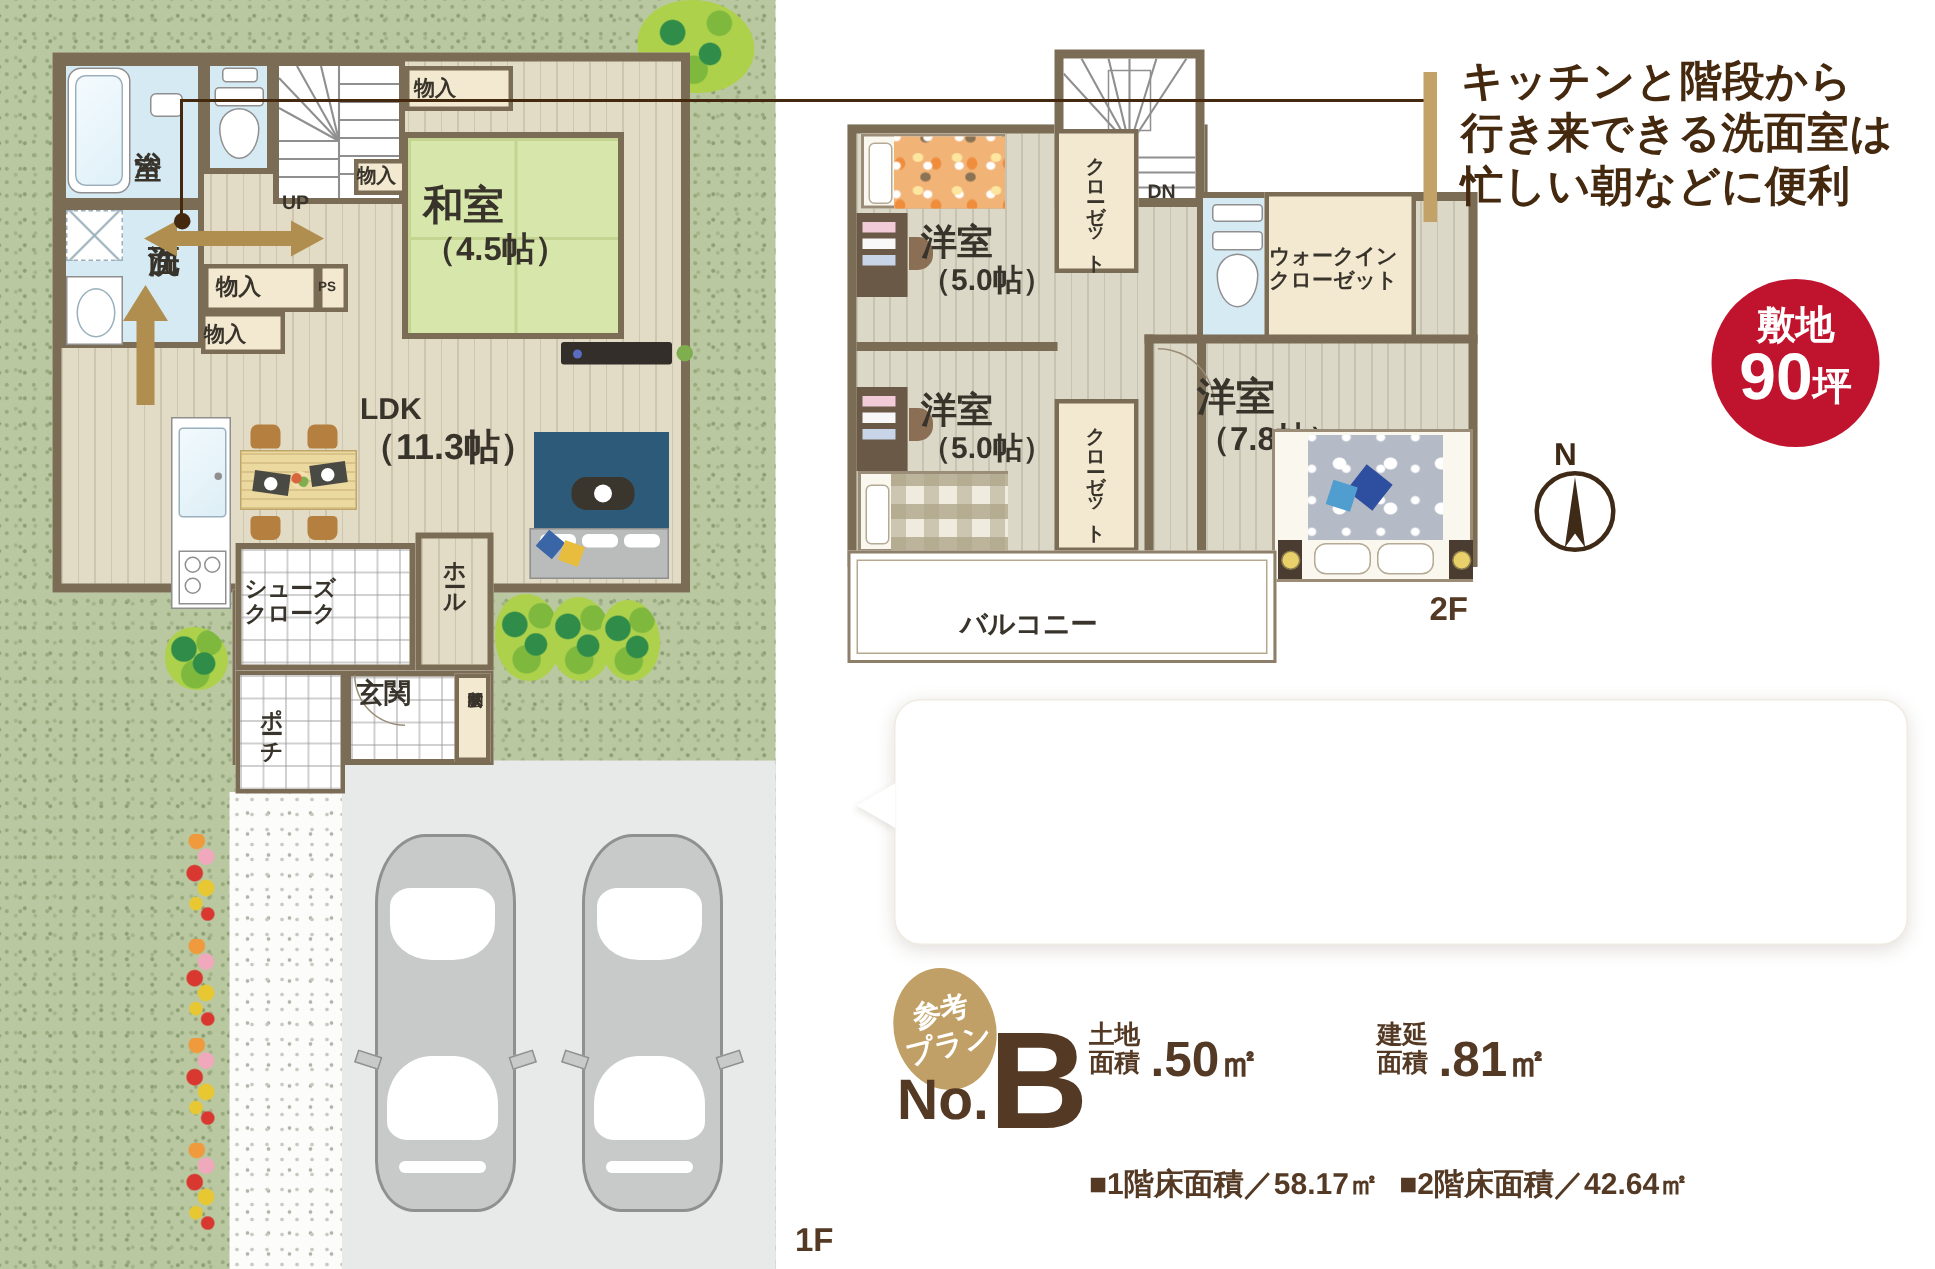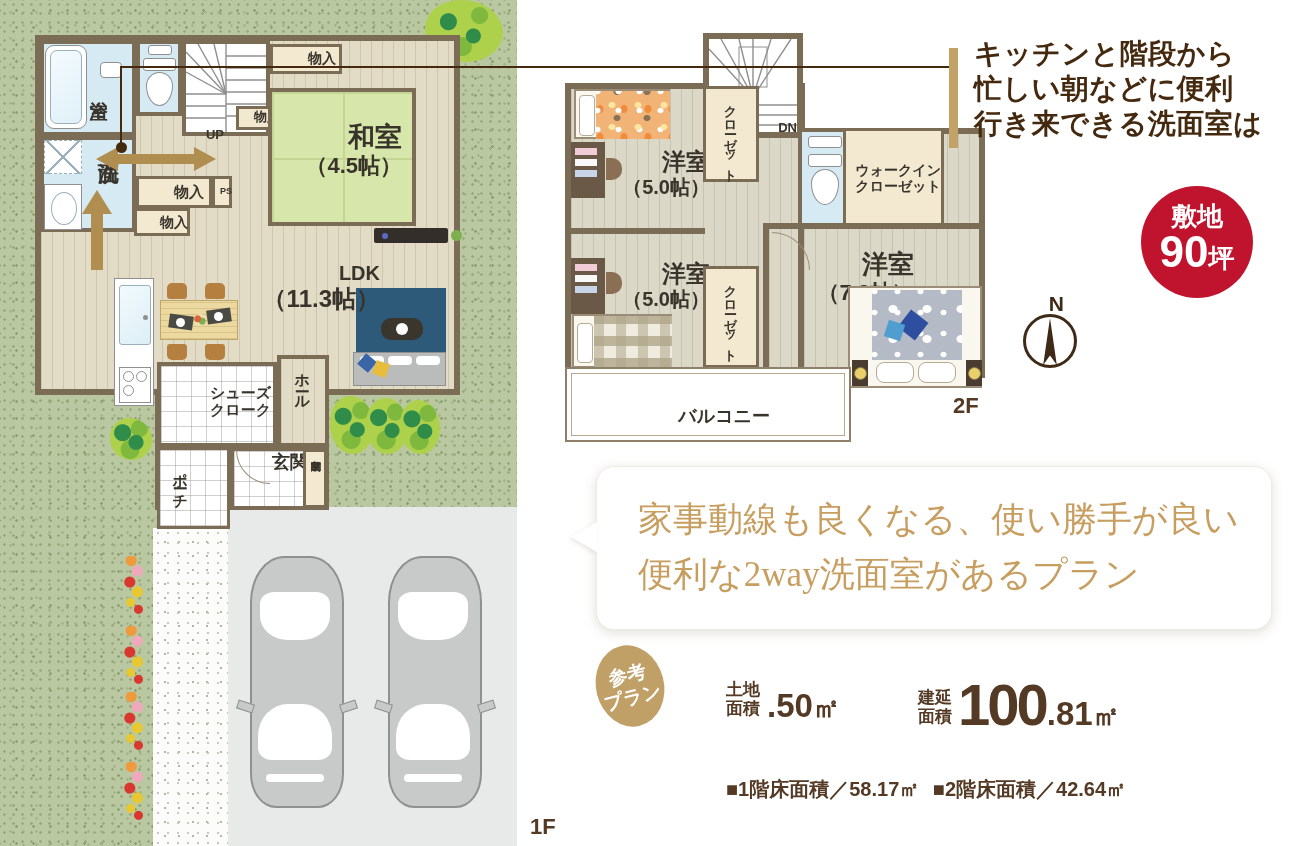--- a/index.html
+++ b/index.html
@@ -42,21 +42,21 @@
     background-image:linear-gradient(#c3d591 2px,transparent 2px),
                      linear-gradient(90deg,#c3d591 2px,transparent 2px);
     background-size:71px 66px;}
   .wet{background:#d6eaf4;}
   .tile{background-color:#fff;
     background-image:linear-gradient(rgba(150,150,150,.45) 1px,transparent 1px),
                      linear-gradient(90deg,rgba(150,150,150,.45) 1px,transparent 1px);
     background-size:15px 15px;}
   .cream{background:#f3e9d1;box-sizing:border-box;border:3px solid #7b6c56;}
   .wall{background:#7b6c56;}
-  .lbl{color:#39342b;font-weight:bold;text-align:right;line-height:1.15;}
+  .lbl{color:#39342b;font-weight:bold;text-align:left;line-height:1.15;}
   .vert{writing-mode:vertical-rl;text-orientation:upright;letter-spacing:2px;}
   .fixture{background:#fff;border:1.5px solid #8f8f8f;box-sizing:border-box;}
   .xbox{background-image:linear-gradient(45deg,transparent 48.5%,#9ab0bc 48.5% 51.5%,transparent 51.5%),
       linear-gradient(-45deg,transparent 48.5%,#9ab0bc 48.5% 51.5%,transparent 51.5%);
       border:1.5px dashed #9ab0bc;box-sizing:border-box;background-color:#fff;}
   .arc{box-sizing:border-box;border-left:1.5px solid #9a8c76;border-bottom:1.5px solid #9a8c76;
        border-radius:0 0 0 100%;}
   
   .bedbase{background:#faf7ef;border:2px solid #9a8c76;box-sizing:border-box;}
   .pillow{background:#fff;border:1px solid #b5aa96;border-radius:4px;}
@@ -372,57 +372,56 @@
   <div class="abs" style="left:1023px;top:314px;width:54px;height:54px;border:3px solid #3f2a17;border-radius:50%;box-sizing:border-box;"></div>
   <div class="abs" style="left:1040px;top:318px;width:20px;height:47px;background:#3f2a17;clip-path:polygon(50% 0,16% 100%,50% 80%,84% 100%);"></div>
 
   <div class="abs" style="left:116px;top:142px;width:11px;height:11px;border-radius:50%;background:#44290f;"></div>
   <div class="abs" style="left:120px;top:66px;width:2px;height:82px;background:#44290f;"></div>
   <div class="abs" style="left:120px;top:66px;width:830px;height:2px;background:#44290f;"></div>
 
   <div class="abs" style="left:949px;top:48px;width:9px;height:100px;background:#c2a267;"></div>
   <div class="abs" style="left:974px;top:36px;">
     <div class="ann-line">キッチンと階段から</div>
+    <div class="ann-line">行き来できる洗面室は</div>
     <div class="ann-line">忙しい朝などに便利</div>
-    <div class="ann-line">行き来できる洗面室は</div>
   </div>
 
   <div class="abs circle-badge" style="left:1141px;top:186px;width:112px;height:112px;background:#c0142e;display:flex;flex-direction:column;align-items:center;justify-content:center;">
     <div style="font-size:26px;line-height:30px;">敷地</div>
     <div style="line-height:42px;">
       <span style="font-size:44px;">90</span><span style="font-size:26px;">坪</span>
     </div>
   </div>
 
   <div class="abs bubble" style="left:596px;top:466px;width:674px;height:162px;"></div>
   <div class="abs bubble-tail" style="left:571px;top:522px;"></div>
-  <div class="abs" style="left:638px;top:492px;">
-    <div class="bubble-text">家事動線も良くなる、使い勝手が良い</div>
-    <div class="bubble-text">便利な2way洗面室があるプラン</div>
-  </div>
 
   <div class="abs refcircle" style="left:596px;top:645px;">
     <div>参考</div>
     <div>プラン</div>
+  </div>
+  <div class="abs nob" style="left:598px;top:684px;">
+    <span class="no">No.</span>
+    <span class="b">B</span>
   </div>
 
   <div class="abs area-group" style="left:726px;top:680px;">
     <div class="area-label">
       <div>土地</div>
         <div>面積</div>
     </div>
     <span class="area-dec">.50</span>
     <span class="area-unit">㎡</span>
   </div>
   <div class="abs area-group" style="left:918px;top:680px;">
     <div class="area-label">
       <div>建延</div>
         <div>面積</div>
     </div>
-    <span class="area-int">100</span>
     <span class="area-dec">.81</span>
     <span class="area-unit">㎡</span>
   </div>
   <div class="abs floorline" style="left:726px;top:776px;text-align:right;">
     <span>■1階床面積／58.17㎡</span>
     <span style="margin-left:8px;">■2階床面積／42.64㎡</span>
   </div>
 
 
 </div>

